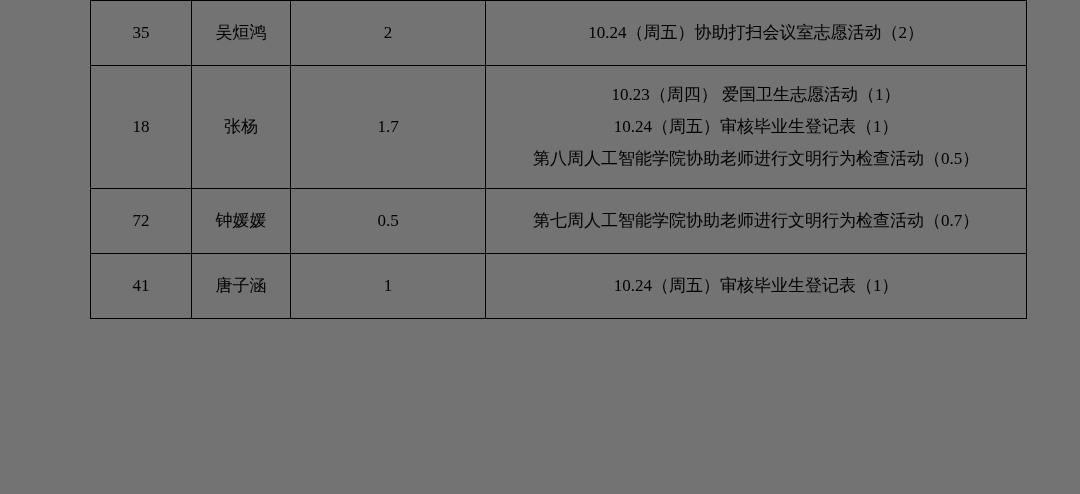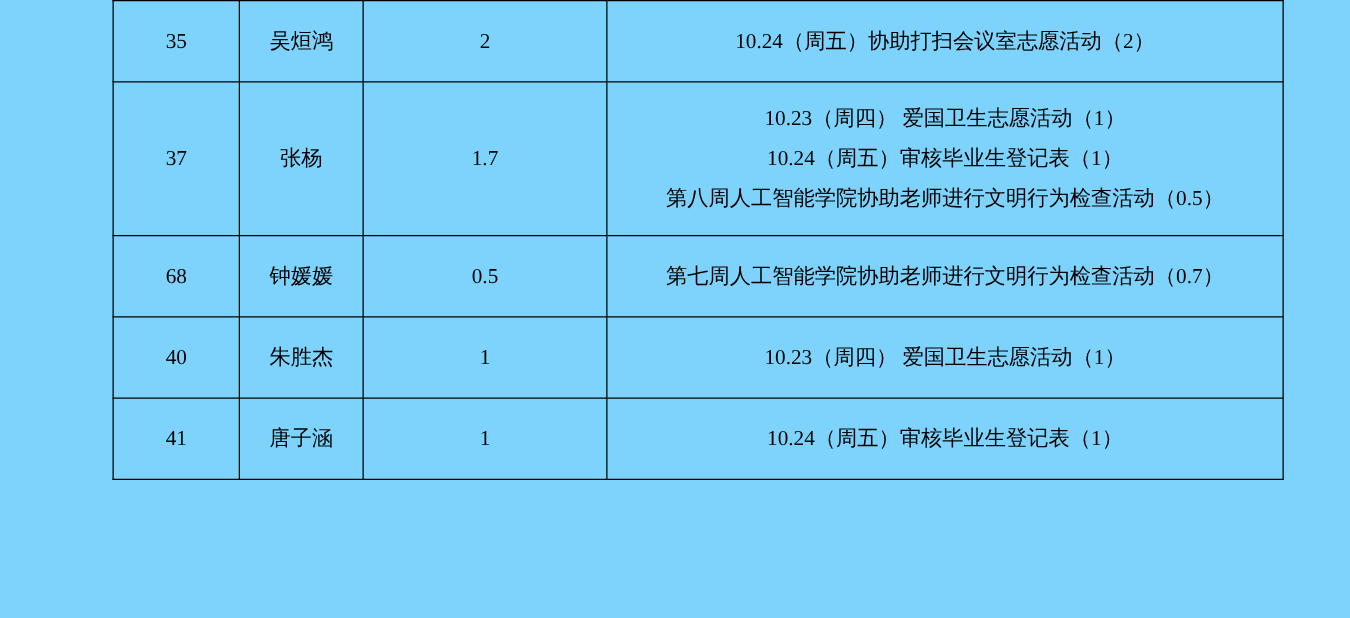--- a/index.html
+++ b/index.html
@@ -11,21 +11,21 @@
     width: 1080px;
     height: 494px;
     font-family: "Liberation Serif", "DejaVu Serif", serif;
     color: #000000;
     overflow: hidden;
   }
   .page {
     position: relative;
     width: 1080px;
     height: 494px;
-    background: #7dd3fc;
+    background: #737373;
   }
   .table-wrap {
     position: absolute;
     left: 90px;
     top: 0px;
     width: 900px;
   }
   table.vol-table {
     border-collapse: collapse;
     width: 900px;
@@ -63,48 +63,40 @@
           <td class="col-index">35</td>
           <td class="col-name">吴烜鸿</td>
           <td class="col-hours">2</td>
           <td class="col-desc">
             <span class="desc-line">10.24（周五）协助打扫会议室志愿活动（2）</span>
           </td>
         </tr>
 
 
         <tr class="row-tall">
-          <td class="col-index">37</td>
+          <td class="col-index">18</td>
           <td class="col-name">张杨</td>
           <td class="col-hours">1.7</td>
           <td class="col-desc">
             <span class="desc-line">10.23（周四）  爱国卫生志愿活动（1）</span>
             <span class="desc-line">10.24（周五）审核毕业生登记表（1）</span>
             <span class="desc-line">第八周人工智能学院协助老师进行文明行为检查活动（0.5）</span>
           </td>
         </tr>
 
         <tr class="row-std">
-          <td class="col-index">68</td>
+          <td class="col-index">72</td>
           <td class="col-name">钟媛媛</td>
           <td class="col-hours">0.5</td>
           <td class="col-desc">
             <span class="desc-line">第七周人工智能学院协助老师进行文明行为检查活动（0.7）</span>
           </td>
         </tr>
 
 
-        <tr class="row-std">
-          <td class="col-index">40</td>
-          <td class="col-name">朱胜杰</td>
-          <td class="col-hours">1</td>
-          <td class="col-desc">
-            <span class="desc-line">10.23（周四）  爱国卫生志愿活动（1）</span>
-          </td>
-        </tr>
 
         <tr class="row-std">
           <td class="col-index">41</td>
           <td class="col-name">唐子涵</td>
           <td class="col-hours">1</td>
           <td class="col-desc">
             <span class="desc-line">10.24（周五）审核毕业生登记表（1）</span>
           </td>
         </tr>
 

